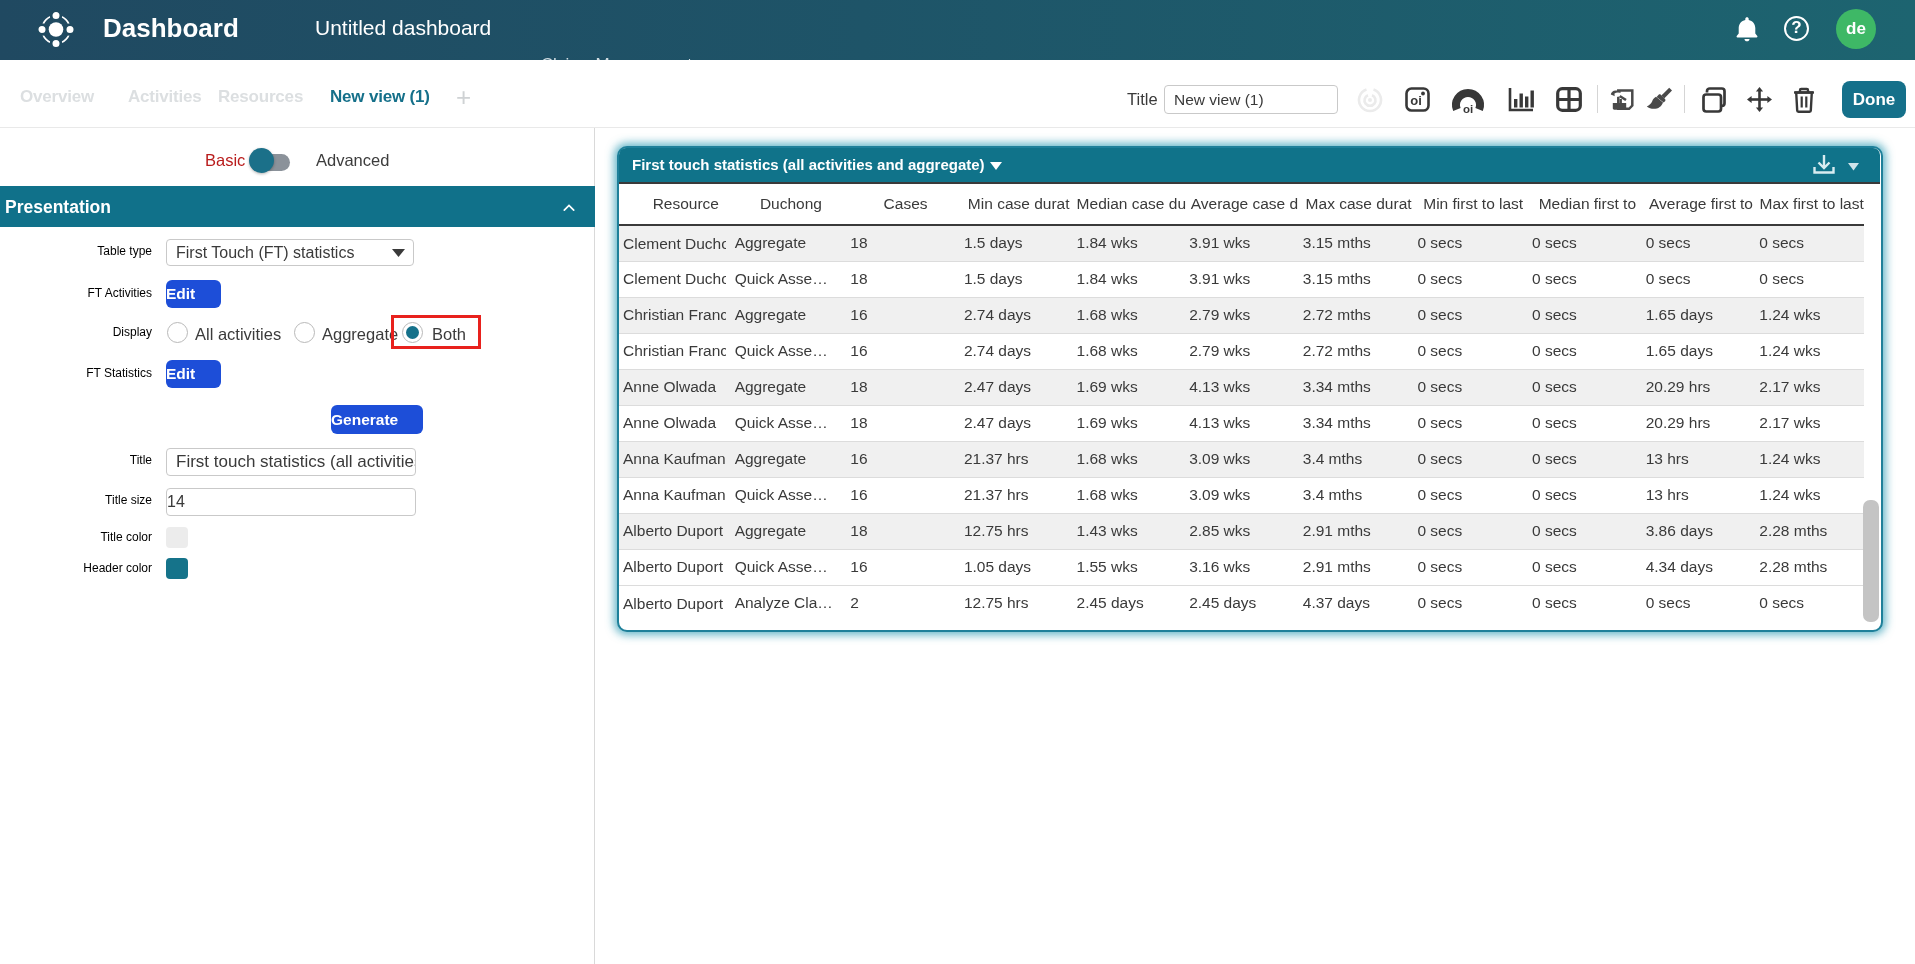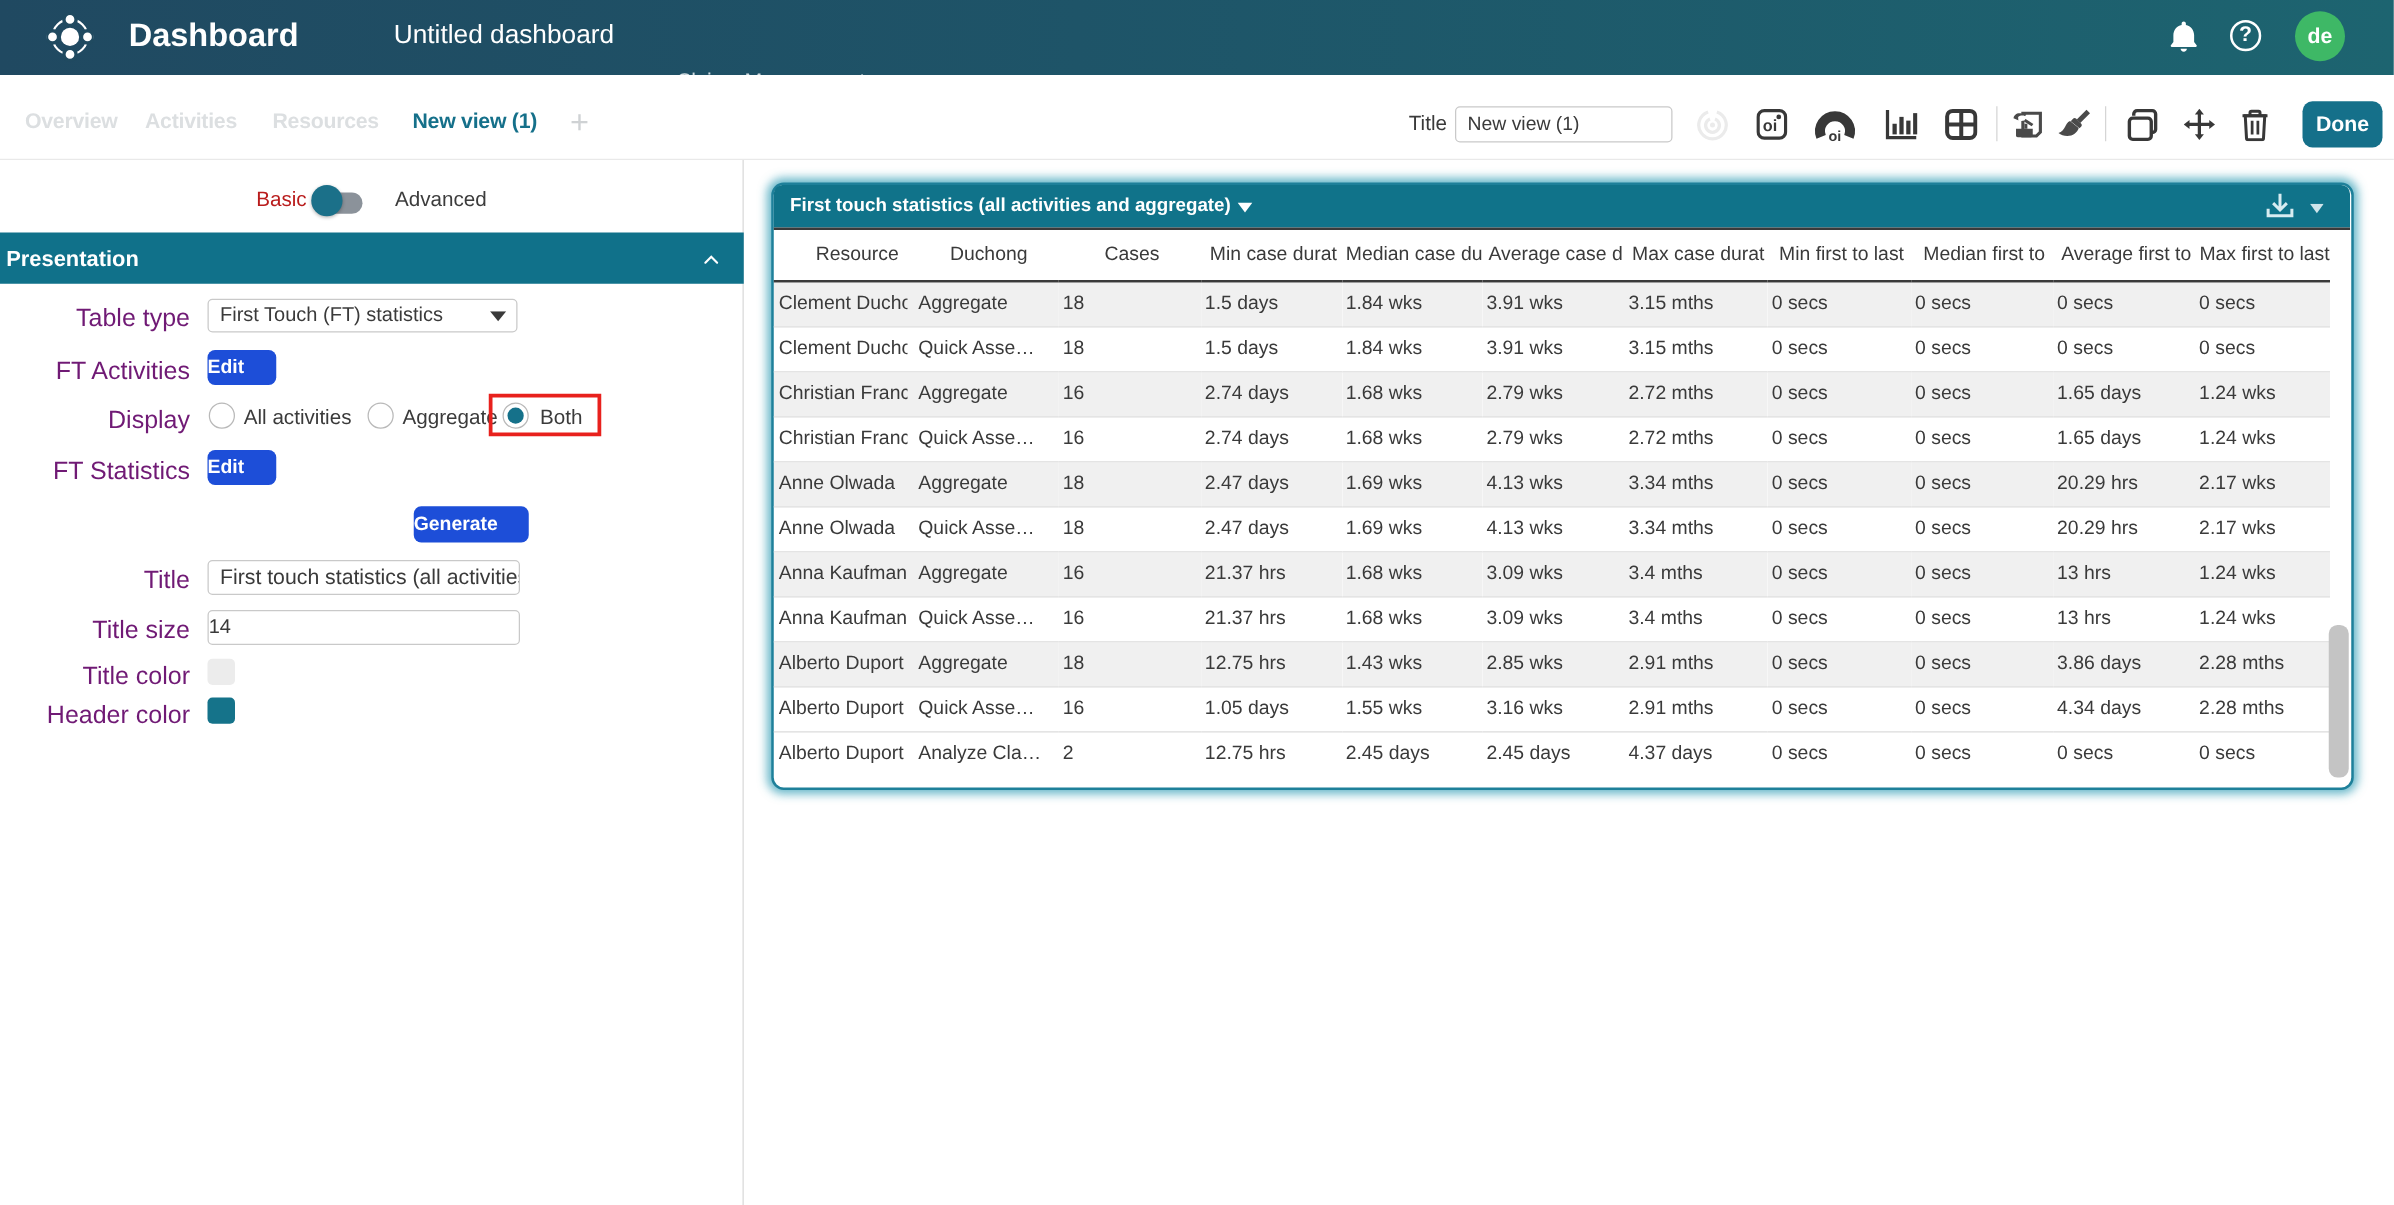--- a/index.html
+++ b/index.html
@@ -36,21 +36,21 @@
   border-right:1px solid #d9d9d9; }
 #toggle-row { position:absolute; left:0; top:23px; width:595px; }
 #basic-lab { position:absolute; left:205px; top:0px; font-size:16.5px; color:#b91c1c; }
 #adv-lab { position:absolute; left:316px; top:0px; font-size:16.5px; color:#3c3c3c; }
 #tog-track { position:absolute; left:250px; top:3px; width:40px; height:17px; border-radius:9px; background:#8b929a; }
 #tog-knob { position:absolute; left:249px; top:-3px; width:25px; height:25px; border-radius:50%; background:#1b7089;
   box-shadow:0 1px 3px rgba(0,0,0,.3); }
 #pres-bar { position:absolute; left:0; top:58px; width:595px; height:41px; background:#10718a; color:#fff; }
 #pres-bar span { position:absolute; left:5px; top:11px; font-size:17.5px; font-weight:bold; }
 #pres-caret { position:absolute; left:563px; top:16px; width:12px; height:12px; }
-.flab { position:absolute; width:152px; text-align:right; font-size:20px; color:#701a75; }
+.flab { position:absolute; width:152px; text-align:right; font-size:12px; color:#000000; }
 .tealbtn { position:absolute; background:#1d4ed8; border-radius:6px; color:#fff; font-weight:bold;
   font-size:15.5px; text-align:left; }
 .inp { position:absolute; border:1px solid #c9c9c9; border-radius:4px; background:#fff; font-size:16px;
   color:#3a3a3a; overflow:hidden; white-space:nowrap; }
 .radio { position:absolute; width:21px; height:21px; border-radius:50%; border:1.5px solid #b9b9b9; background:#fff; }
 .rlab { position:absolute; font-size:16.5px; color:#3b3b3b; }
 
 #widget { position:absolute; left:617px; top:146px; width:1266px; height:486px; background:#fff;
   border:2.5px solid #1e809a; border-radius:10px;
   box-shadow:0 0 8px 3px rgba(40,152,178,.7); }
@@ -87,21 +87,21 @@
   <svg class="abs" style="left:1735px;top:16px" width="24" height="26" viewBox="0 0 24 26">
     <path fill="#fff" d="M12 1.2c.9 0 1.7.7 1.7 1.6v1.1c3.9.8 6.6 4.1 6.6 8.2v5.4l2 2.6c.4.5 0 1.4-.7 1.4H2.4c-.7 0-1.1-.9-.7-1.4l2-2.6v-5.4c0-4.1 2.7-7.4 6.6-8.2V2.8c0-.9.8-1.6 1.7-1.6z"></path>
     <path fill="#fff" d="M9.5 23h5c0 1.4-1.1 2.3-2.5 2.3S9.5 24.4 9.5 23z"></path>
   </svg>
   <div id="qmark">?</div>
   <div id="avatar">de</div>
 </div>
 
 <div id="toolbar">
   <div class="tab" style="left:20px">Overview</div>
-  <div class="tab" style="left:116px">Activities</div>
+  <div class="tab" style="left:128px">Activities</div>
   <div class="tab" style="left:218px">Resources</div>
   <div class="tab" id="tab-new" style="left:330px">New view (1)</div>
   <div class="tab" id="tab-plus" style="left:456px">+</div>
   <div id="title-lab">Title</div>
   <div id="title-inp">New view (1)</div>
   <div class="vsep" style="left:1597px"></div>
   <div class="vsep" style="left:1684px"></div>
 
   <svg class="icon" style="left:1357px" width="26" height="26" viewBox="0 0 26 26">
     <g fill="none" stroke="#ebebeb" stroke-width="2.6">

